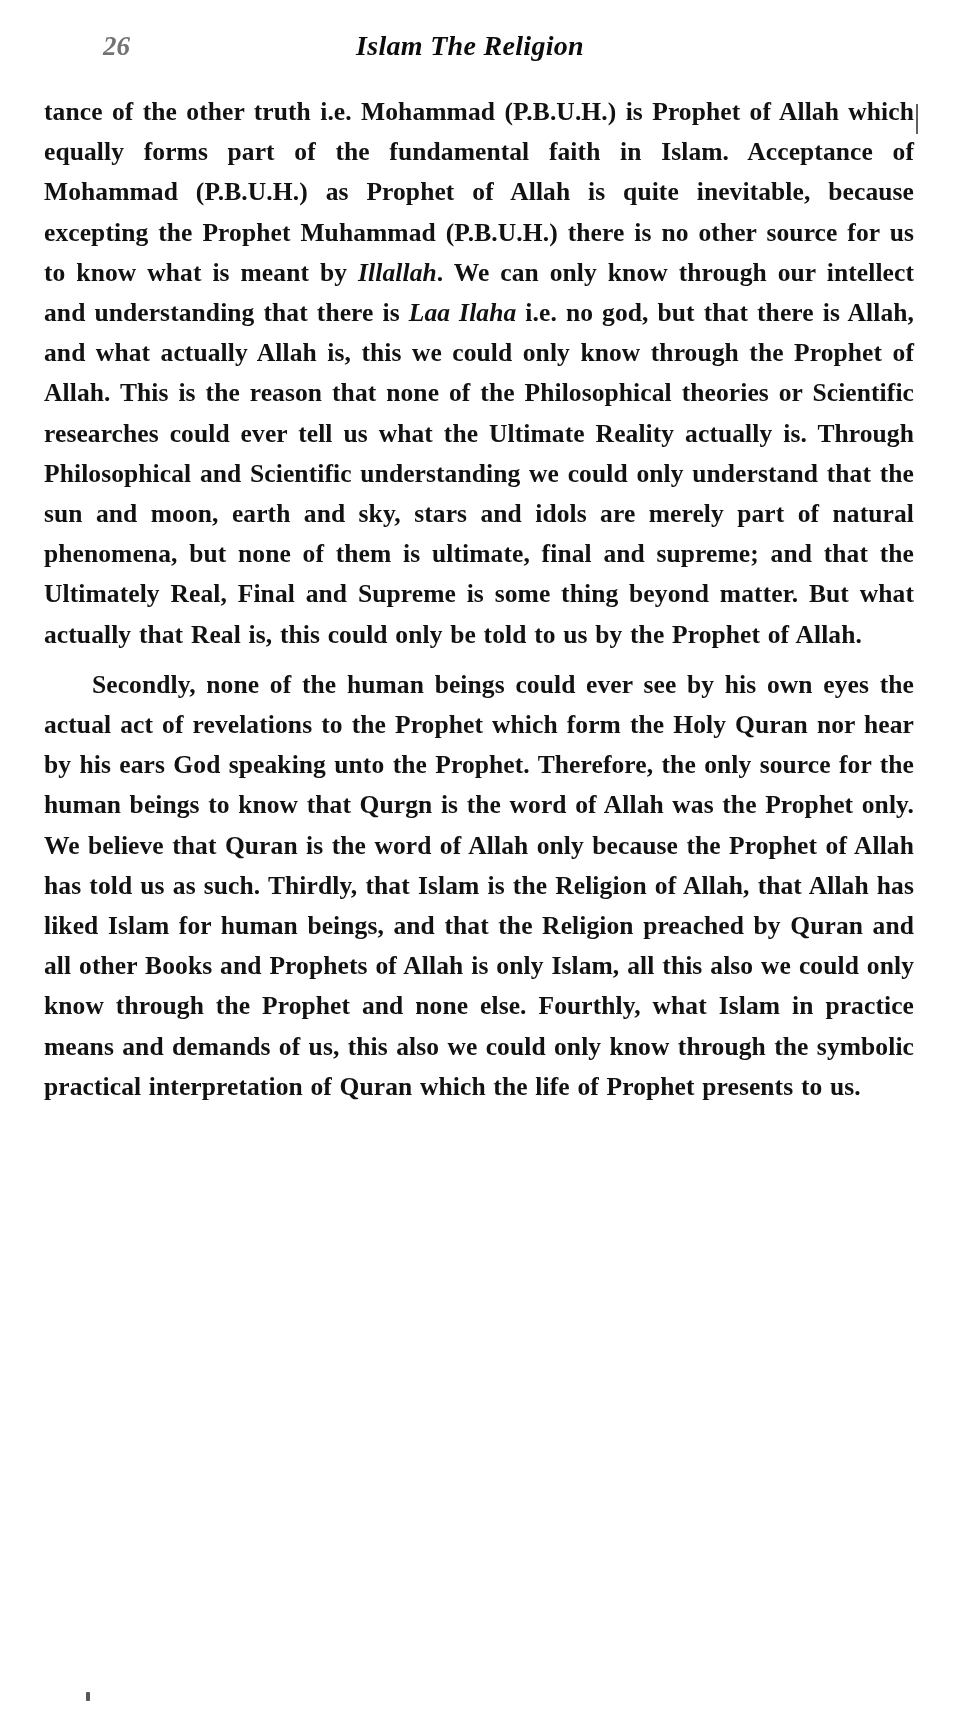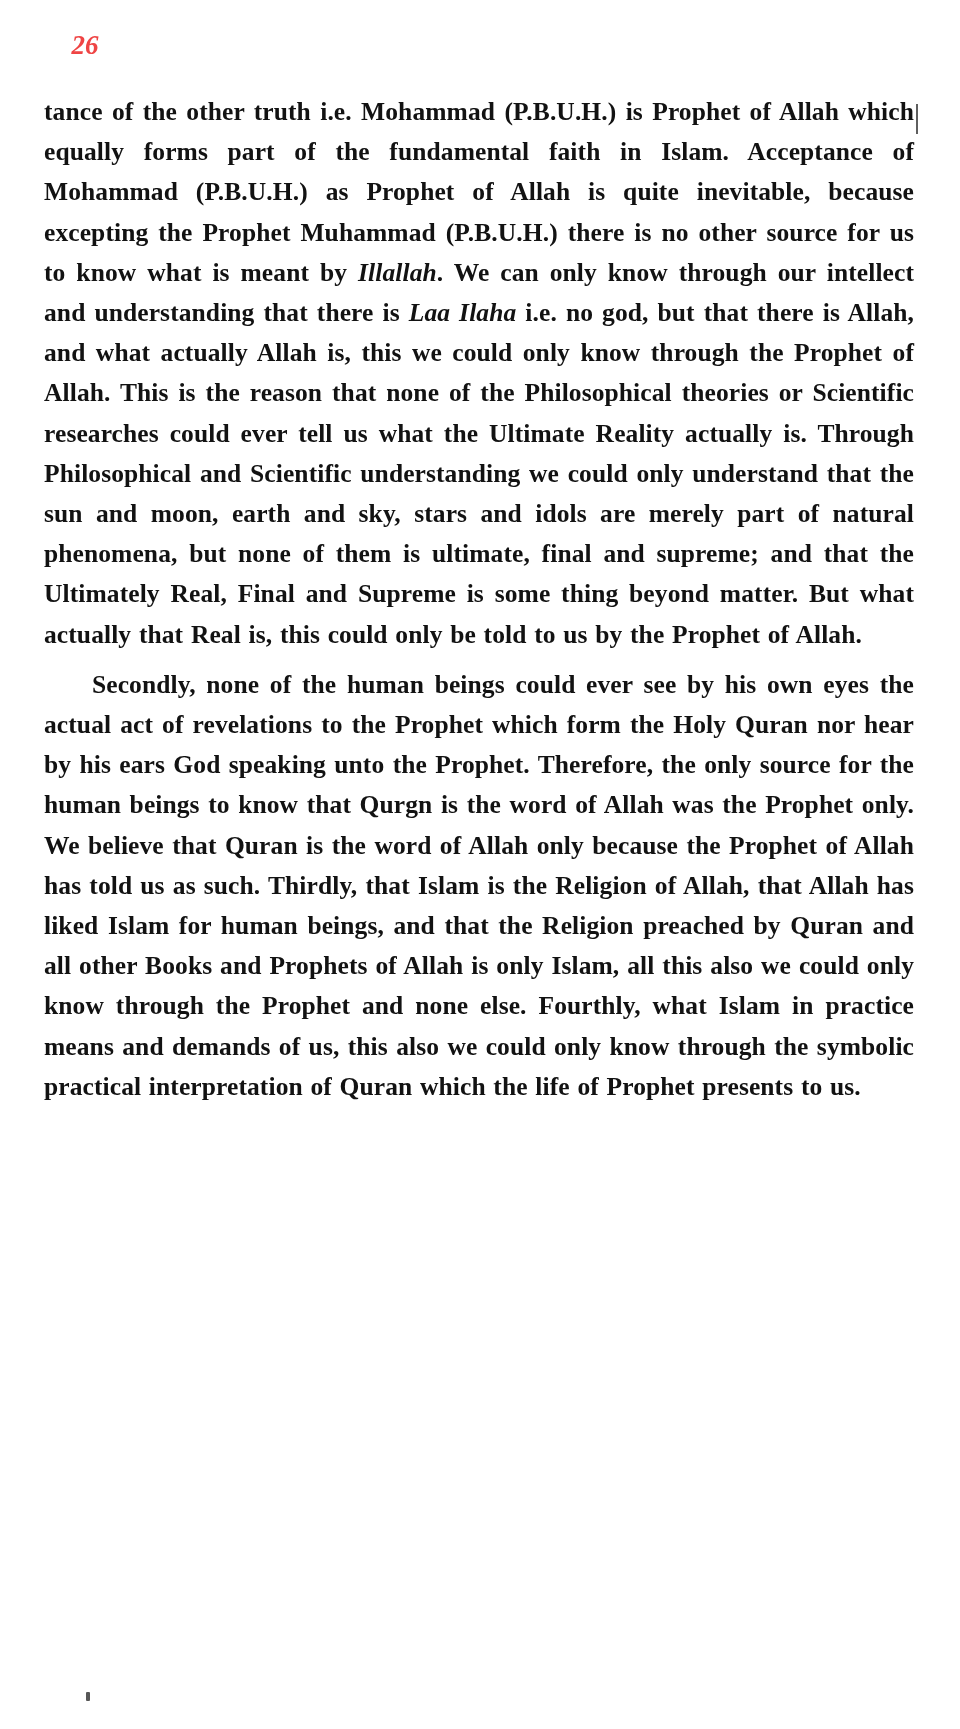--- a/index.html
+++ b/index.html
@@ -28,24 +28,24 @@
     margin: 0 0 18px 0;
     padding: 0 20px 0 0;
     height: 44px;
   }
   .folio {
     font-family: "Liberation Serif", serif;
     font-weight: bold;
     font-style: italic;
     font-size: 27px;
     letter-spacing: 0px;
-    color: #ef4444;
+    color: #737373;
     width: 90px;
     flex: 0 0 90px;
-    text-align: center;
+    text-align: right;
   }
   .running-title {
     flex: 1 1 auto;
     text-align: center;
     font-family: "Liberation Serif", serif;
     font-style: italic;
     font-weight: bold;
     font-size: 28px;
     color: #0c0c0c;
     margin-right: 90px;
@@ -96,20 +96,21 @@
     border-radius: 1px;
   }
 </style>
 </head>
 <body>
 
 <div class="page">
 
   <div class="page-header">
     <div class="folio">26</div>
+    <div class="running-title">Islam The Religion</div>
   </div>
 
   <div class="edge-mark"></div>
 
   <div class="body-text">
     <p class="para">tance of the other truth i.e. Mohammad (P.B.U.H.) is Prophet of Allah which equally forms part of the fundamental faith in Islam. Acceptance of Mohammad (P.B.U.H.) as Prophet of Allah is quite inevitable, because excepting the Prophet Muhammad (P.B.U.H.) there is no other source for us to know what is meant by <em>Illallah</em>. We can only know through our intellect and understanding that there is <em>Laa Ilaha</em> i.e. no god, but that there is Allah, and what actually Allah is, this we could only know through the Prophet of Allah. This is the reason that none of the Philosophical theories or Scientific researches could ever tell us what the Ultimate Reality actually is. Through Philosophical and Scientific understanding we could only understand that the sun and moon, earth and sky, stars and idols are merely part of natural phenomena, but none of them is ultimate, final and supreme; and that the Ultimately Real, Final and Supreme is some thing beyond matter. But what actually that Real is, this could only be told to us by the Prophet of Allah.</p>
     <p class="para indent">Secondly, none of the human beings could ever see by his own eyes the actual act of revelations to the Prophet which form the Holy Quran nor hear by his ears God speaking unto the Prophet. Therefore, the only source for the human beings to know that Qurgn is the word of Allah was the Prophet only. We believe that Quran is the word of Allah only because the Prophet of Allah has told us as such. Thirdly, that Islam is the Religion of Allah, that Allah has liked Islam for human beings, and that the Religion preached by Quran and all other Books and Prophets of Allah is only Islam, all this also we could only know through the Prophet and none else. Fourthly, what Islam in practice means and demands of us, this also we could only know through the symbolic practical interpretation of Quran which the life of Prophet presents to us.</p>
   </div>
 
   <div class="bottom-dot"></div>

